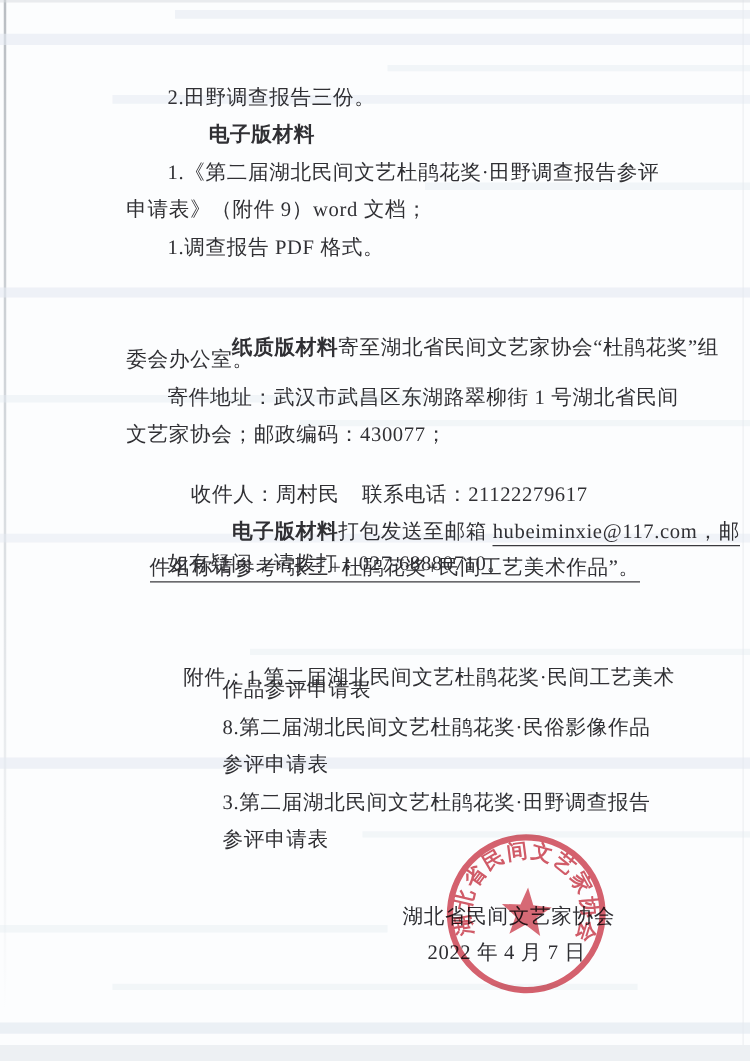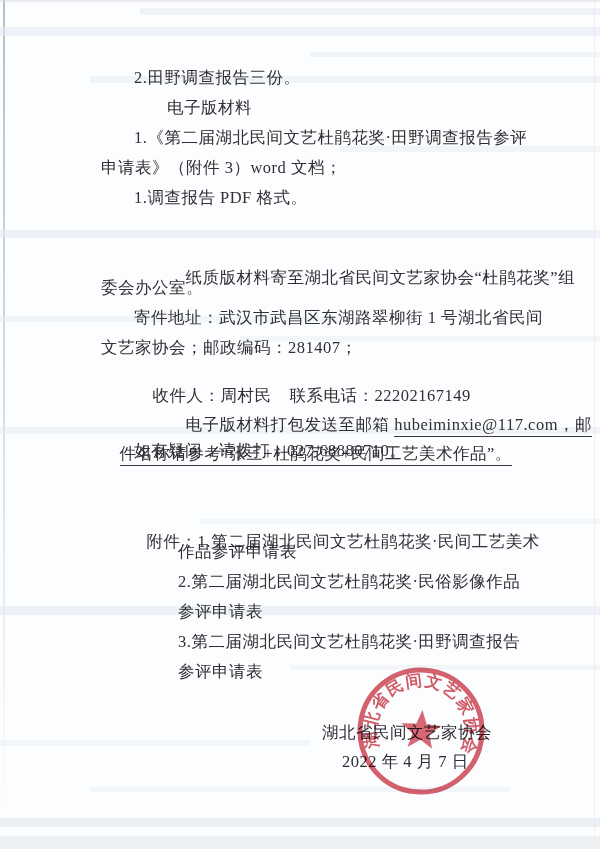--- a/index.html
+++ b/index.html
@@ -41,21 +41,21 @@
   .line{
     position:absolute;
     font-size:16.5px;
     letter-spacing:.5px;
     line-height:20px;
     white-space:pre;
     color:#303034;
   }
   .indent{left:134px;}
   .flush{left:101px;}
-  .b{font-weight:normal;padding-left:33px;}
+  .b{font-weight:bold;padding-left:33px;}
   .u{border-bottom:1.5px solid #3a3a3e;padding-bottom:2px;}
   .gap-b{margin-left:18px;}
   .att-first{left:128px;}
   .att-cont{left:178px;}
   .sig{
     position:absolute;
     font-size:16.5px;letter-spacing:.5px;white-space:pre;color:#2e2e32;
   }
   .seal-wrap{
     position:absolute;left:351px;top:661px;width:140px;height:140px;
@@ -87,45 +87,45 @@
   <div class="streak" style="left:200px;top:519px;width:400px;height:5px;opacity:.4"></div>
   <div class="streak" style="left:0;top:606px;width:600px;height:9px;opacity:.6"></div>
   <div class="streak" style="left:290px;top:665px;width:310px;height:5px;opacity:.4"></div>
   <div class="streak" style="left:0;top:740px;width:310px;height:6px;opacity:.4"></div>
   <div class="streak" style="left:90px;top:787px;width:420px;height:5px;opacity:.4"></div>
   <div class="streak" style="left:0;top:818px;width:600px;height:9px;opacity:.7"></div>
 
   <div class="line indent" style="top:68px">2.田野调查报告三份。</div>
   <div class="line indent b" style="top:98px">电子版材料</div>
   <div class="line indent" style="top:128px">1.《第二届湖北民间文艺杜鹃花奖·田野调查报告参评</div>
-  <div class="line flush" style="top:158px">申请表》（附件 3）word 文档；</div>
+  <div class="line flush" style="top:158px">申请表》（附件 9）word 文档；</div>
   <div class="line indent" style="top:188px">1.调查报告 PDF 格式。</div>
 
   <div class="line indent" style="top:248px">
     <span class="b">纸质版材料</span><span>寄至湖北省民间文艺家协会“杜鹃花奖”组</span>
   </div>
   <div class="line flush" style="top:278px">委会办公室。</div>
   <div class="line indent" style="top:308px">寄件地址：武汉市武昌区东湖路翠柳街 1 号湖北省民间</div>
-  <div class="line flush" style="top:338px">文艺家协会；邮政编码：281407；</div>
+  <div class="line flush" style="top:338px">文艺家协会；邮政编码：430077；</div>
   <div class="line indent" style="top:366px">
-    <span>收件人：周村民</span><span class="gap-b">联系电话：22202167149</span>
+    <span>收件人：周村民</span><span class="gap-b">联系电话：21122279617</span>
   </div>
   <div class="line indent" style="top:395px">
     <span class="b">电子版材料</span><span>打包发送至邮箱 </span><span class="u">hubeiminxie@117.com，邮</span>
   </div>
   <div class="line flush" style="top:424px">
     <span class="u">件名称请参考“张三+杜鹃花奖+民间工艺美术作品”。</span>
   </div>
   <div class="line indent" style="top:441px">如有疑问，请拨打：027-68880710。</div>
 
   <div class="line att-first" style="top:512px">
     <span>附件：</span><span>1.第二届湖北民间文艺杜鹃花奖·民间工艺美术</span>
   </div>
   <div class="line att-cont" style="top:542px">作品参评申请表</div>
-  <div class="line att-cont" style="top:572px">2.第二届湖北民间文艺杜鹃花奖·民俗影像作品</div>
+  <div class="line att-cont" style="top:572px">8.第二届湖北民间文艺杜鹃花奖·民俗影像作品</div>
   <div class="line att-cont" style="top:602px">参评申请表</div>
   <div class="line att-cont" style="top:632px">3.第二届湖北民间文艺杜鹃花奖·田野调查报告</div>
   <div class="line att-cont" style="top:662px">参评申请表</div>
 
   <div class="sig" style="left:322px;top:722px">湖北省民间文艺家协会</div>
   <div class="sig" style="left:342px;top:751px">2022 年 4 月 7 日</div>
 
   <div class="seal-wrap">
     <svg width="140" height="140" viewBox="0 0 140 140">
       <defs>

